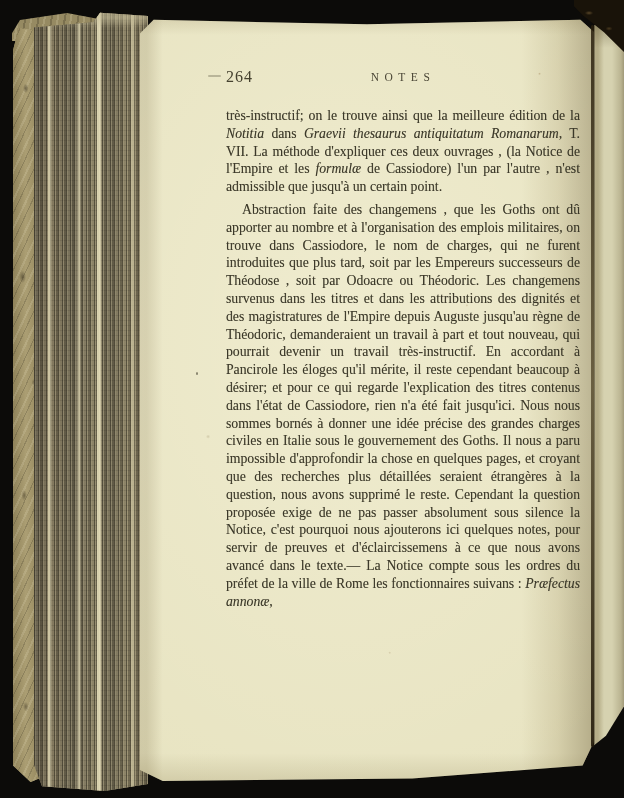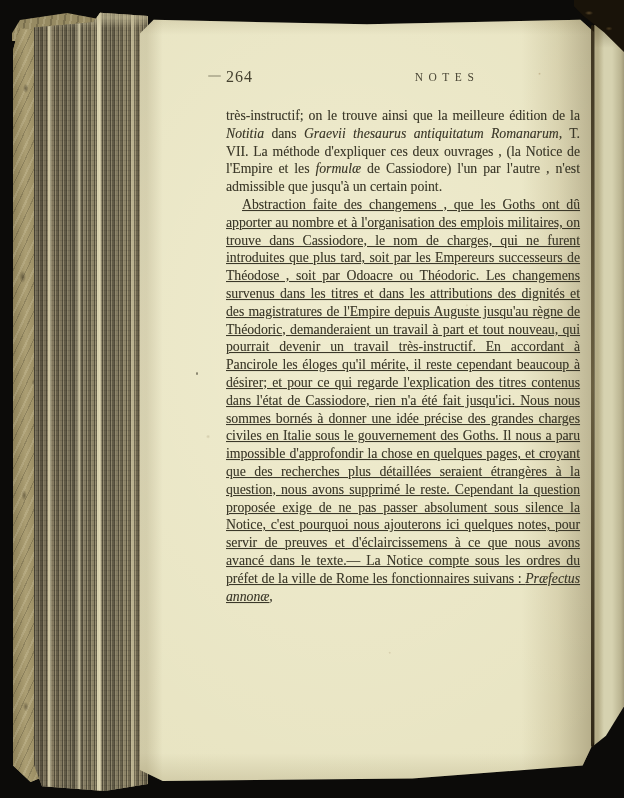--- a/index.html
+++ b/index.html
@@ -48,27 +48,27 @@
       radial-gradient(3px 3px at 15% 55%, rgba(100,80,40,.2), transparent 70%),
       radial-gradient(2px 2px at 55% 83%, rgba(120,90,45,.22), transparent 70%),
       radial-gradient(140% 110% at 45% 42%, rgba(255,252,235,.3), transparent 60%),
       linear-gradient(90deg, rgba(110,95,55,.2) 0 1.5%, transparent 5% 84%, rgba(130,112,62,.18) 92%, rgba(95,80,42,.38) 100%),
       linear-gradient(180deg, rgba(120,105,60,.16) 0 1%, transparent 3% 96%, rgba(120,105,60,.18) 99.5%);
     clip-path:polygon(0 2.8%,3% 1%,50% 1.6%,97% 1%,100% 2.6%,100% 94.5%,97.5% 97.6%,60% 99.3%,5% 99.6%,0 98.2%);}
 
   .header{position:absolute;left:86px;top:56px;width:354px;height:20px;}
   .pagenum{position:absolute;left:0;top:0;font-size:16px;color:#45412f;letter-spacing:1px;}
   .runhead{position:absolute;left:50%;top:3px;transform:translateX(-50%);
-    font-size:11.5px;letter-spacing:5.5px;color:#4a4636;white-space:nowrap;margin-left:44px;}
+    font-size:11.5px;letter-spacing:5.5px;color:#4a4636;white-space:nowrap;}
 
   .textblock{position:absolute;left:86px;top:95px;width:354px;
     font-size:13.7px;line-height:17.8px;color:#3b3829;text-align:justify;
     text-shadow:.2px .2px 0 rgba(59,56,41,.35);}
   .para{margin:0;}
-  .para.indent{margin-top:0;text-indent:16px;text-decoration:underline;}
+  .para.indent{margin-top:5px;text-indent:16px;}
   .it{font-style:italic;}
 
   
   .dash{position:absolute;left:68px;top:63px;width:13px;height:2px;background:rgba(80,75,55,.32);border-radius:1px;}
   .speck{position:absolute;background:rgba(50,45,30,.55);border-radius:50%;}
   .s1{left:56px;top:360px;width:2px;height:3px;}
   .s2{left:300px;top:500px;width:2px;height:2px;opacity:.4;}
 
   
   .crease{position:absolute;left:591px;top:25px;width:3px;height:722px;border-radius:3px;

